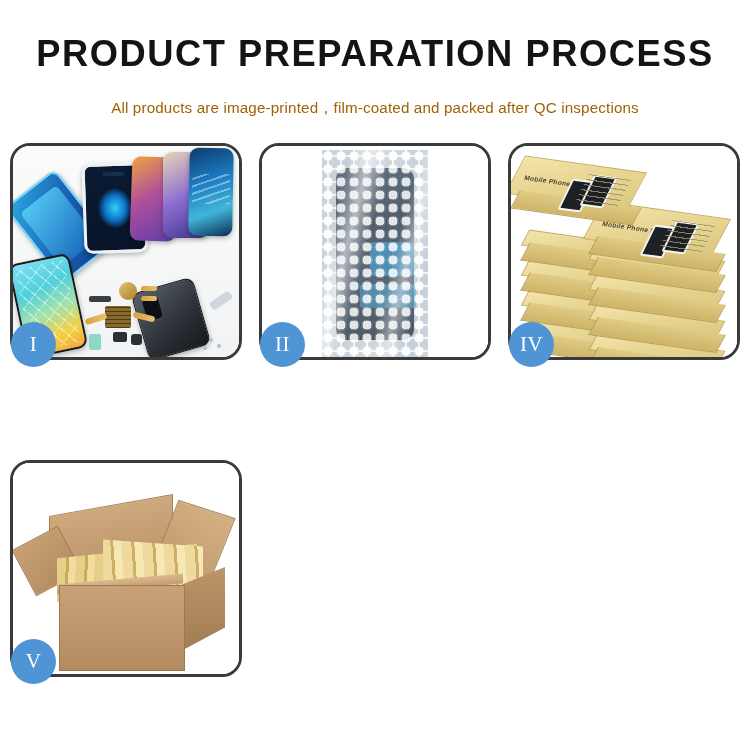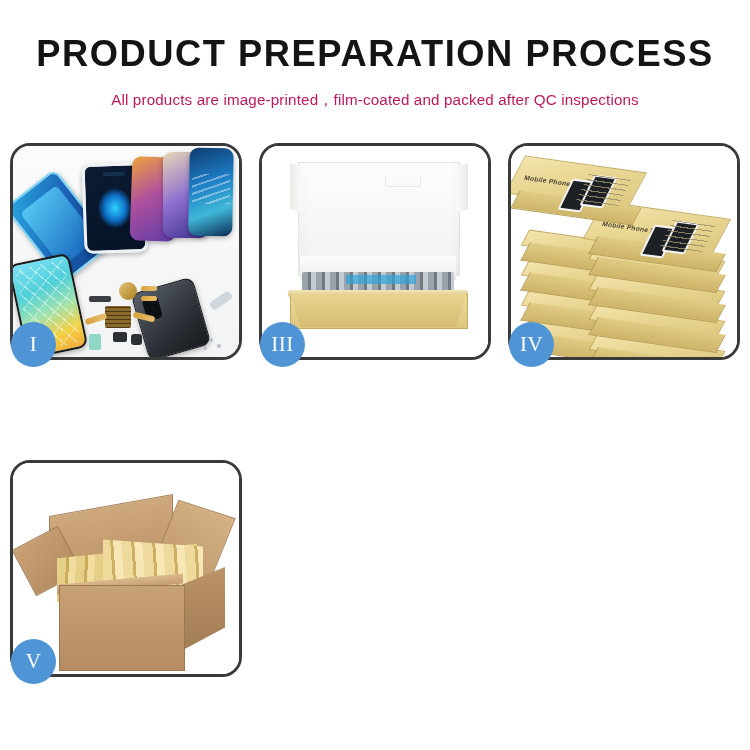--- a/index.html
+++ b/index.html
@@ -29,26 +29,26 @@
     padding-top: 33px;
     font-size: 37px;
     font-weight: bold;
     letter-spacing: 1.6px;
     color: #141414;
     font-family: "Liberation Sans", sans-serif;
     white-space: nowrap;
     transform: scaleX(0.98);
   }
   .page-subtitle {
-    margin: 4px;
+    margin: 12px;
     padding-top: 11px;
     font-size: 15.2px;
     font-weight: normal;
     letter-spacing: 0.15px;
-    color: #be185d;
+    color: #a16207;
     white-space: nowrap;
     font-family: "Liberation Sans", sans-serif;
   }
 
   
   .grid {
     position: absolute;
     left: 10px;
     top: 143px;
     width: 730px;
@@ -326,37 +326,38 @@
       <div class="chip screw" style="left:196px; top:192px; width:4px; height:4px;"></div>
       <div class="chip screw" style="left:204px; top:198px; width:4px; height:4px;"></div>
       <div class="chip screw" style="left:190px; top:200px; width:4px; height:4px;"></div>
       <div class="chip" style="left:196px; top:150px; width:24px; height:9px; background:#cfd6dc; border-radius:4px; transform:rotate(-34deg);"></div>
     </div>
     <div class="badge">
       <span>I</span>
     </div>
   </div>
 
-
   <div class="panel">
     <div class="panel-inner">
-      <div class="p3-bg"></div>
-      <div class="m3-lid">
-        <div class="m3-lidnotch"></div>
+      <div class="p2-bg"></div>
+      <div class="bubblepack">
+        <div class="bp-inner">
+          <div class="bp-blue1"></div>
+          <div class="bp-blue2"></div>
+        </div>
+        <div class="bp-bubbles2"></div>
+        <div class="bp-bubbles"></div>
+        <div class="bp-sheen"></div>
       </div>
-      <div class="m3-foam"></div>
-      <div class="m3-contents"></div>
-      <div class="m3-rim"></div>
-      <div class="m3-body"></div>
-      <div class="m3-bodyfront"></div>
     </div>
     <div class="badge">
-      <span>III</span>
+      <span>II</span>
     </div>
   </div>
+
 
   <div class="panel">
     <div class="panel-inner">
       <div class="p4-bg"></div>
       <div class="stackwrap">
 
         <div class="kbox" style="left:18px; top:178px; width:118px; height:14px;">
           <div class="ktop"></div>
             <div class="kside"></div>
         </div>

